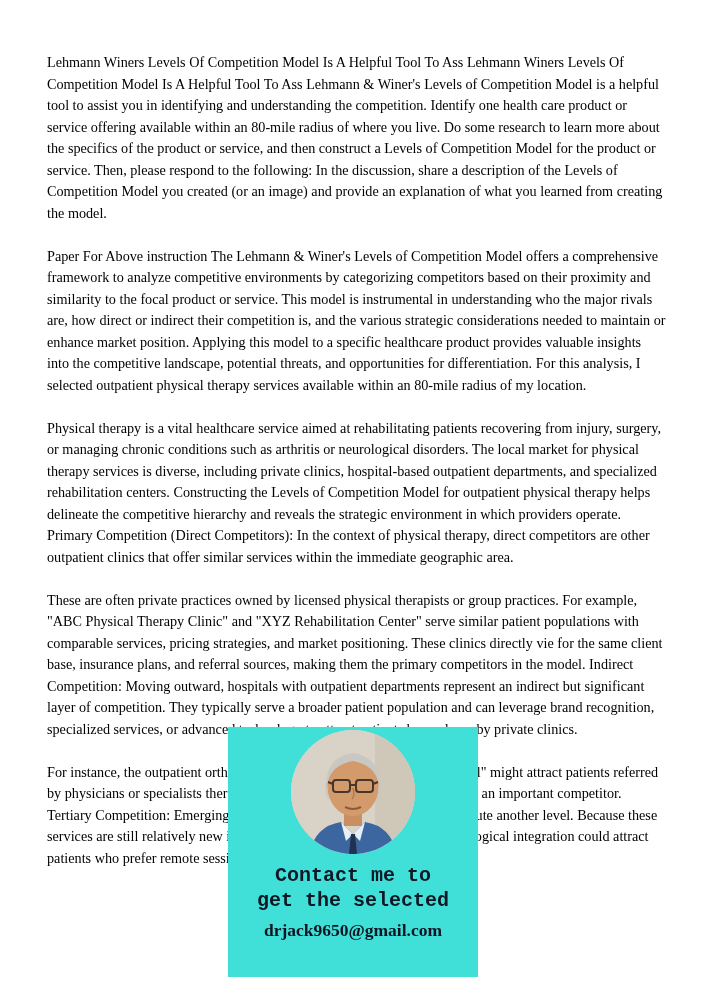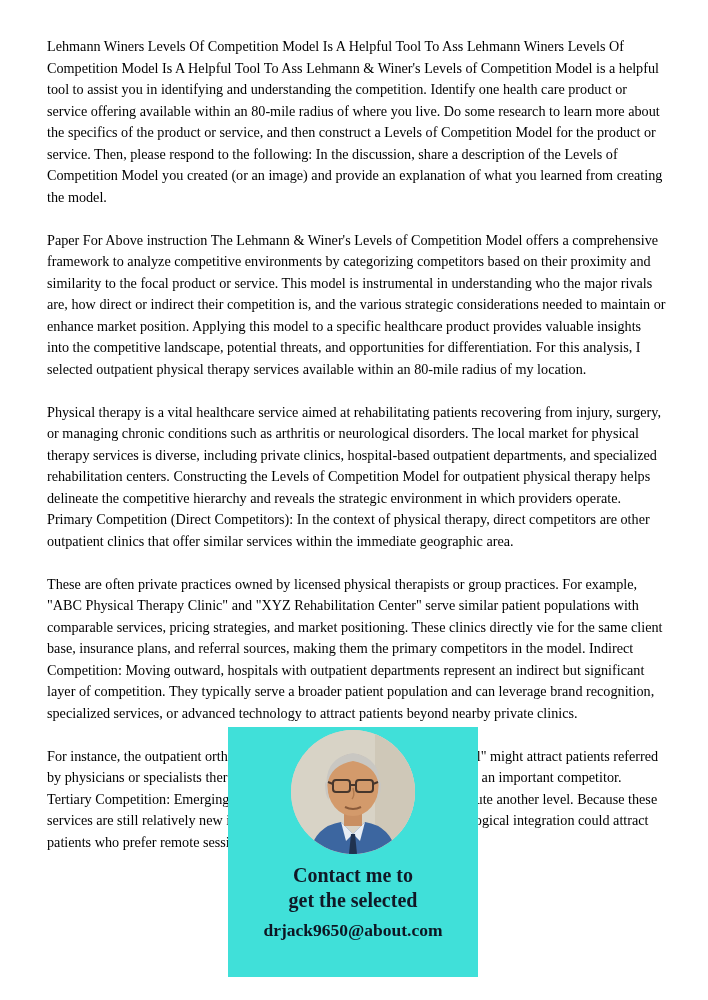--- a/index.html
+++ b/index.html
@@ -2,21 +2,21 @@
 <html><head>
 <meta charset="utf-8">
 <style>
   html, body { margin: 0; padding: 0; background: #ffffff; }
   .page {
     position: relative;
     width: 708px;
     height: 1000px;
     background: #ffffff;
     box-sizing: border-box;
-    padding: 36px 42px 0 47px;
+    padding: 52px 42px 0 47px;
     font-family: "Liberation Serif", serif;
     font-size: 14.2px;
     line-height: 21.5px;
     color: #000000;
     overflow: hidden;
   }
   .para { margin: 0 0 21.5px 0; text-align: left; }
 
   .contact-overlay {
     position: absolute;
@@ -30,21 +30,21 @@
   }
   .avatar {
     width: 124px;
     height: 124px;
     border-radius: 50%;
     overflow: hidden;
     margin: 3px auto 0 auto;
     background: #d8d3c6;
   }
   .contact-text {
-    font-family: Liberation Serif, serif;
+    font-family: Liberation Mono, monospace;
     font-weight: bold;
     font-size: 20px;
     line-height: 25px;
     color: #101826;
     margin-top: 9px;
   }
   .email {
     font-family: "Liberation Serif", serif;
     font-weight: bold;
     font-size: 17.5px;
@@ -89,16 +89,16 @@
         <line x1="82" y1="54" x2="87" y2="52" stroke="#46362c" stroke-width="2"></line>
 
         <path d="M62 58 Q64 66 61 69" stroke="#b07a4e" stroke-width="1.5" fill="none"></path>
         <path d="M54 77 Q62 81 70 77" stroke="#8a5a3a" stroke-width="2" fill="none"></path>
       </svg>
     </div>
     <div class="contact-text">
       <div>Contact me to</div>
       <div>get the selected</div>
     </div>
-    <div class="email">drjack9650@about.com</div>
+    <div class="email">drjack9650@gmail.com</div>
   </div>
 
 </div>
 
 </body></html>

